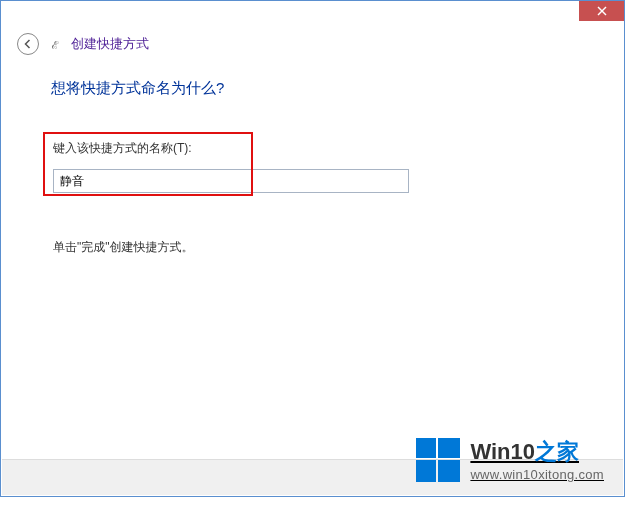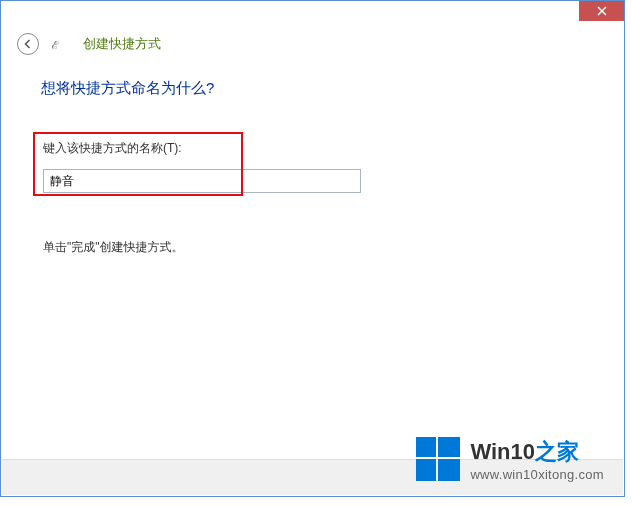--- a/index.html
+++ b/index.html
@@ -67,25 +67,24 @@
       width: 16px;
       height: 16px;
       display: flex;
       align-items: center;
       justify-content: center;
       font-size: 11px;
       color: #666;
     }
     .header-title {
       font-size: 13px;
-      color: #4d7c0f;
-      margin-left: 12px;
+      color: #4c1d95;
     }
     .content {
-      padding: 12px 30px 0 32px;
+      padding: 12px 30px 0 42px;
     }
     .heading {
       color: #003399;
       font-size: 15px;
       margin-bottom: 34px;
       padding-left: 8px;
     }
     .field-group {
       position: relative;
       padding: 8px 10px 12px 10px;
@@ -100,21 +99,21 @@
       border: 2px solid #e01010;
       pointer-events: none;
     }
     .field-label {
       font-size: 12px;
       color: #333;
       margin-bottom: 12px;
       display: block;
     }
     .text-input {
-      width: 318px;
+      width: 356px;
       height: 24px;
       border: 1px solid #a8b4c4;
       padding: 2px 6px;
       font-size: 12px;
       font-family: inherit;
       outline: none;
     }
     .hint-text {
       font-size: 12px;
       color: #333;
@@ -128,22 +127,23 @@
       right: 1px;
       height: 36px;
       background: #f0f0f0;
       border-top: 1px solid #ddd;
     }
     .watermark {
       position: absolute;
       right: 20px;
       bottom: 14px;
       display: flex;
-      align-items: flex-start;
+      align-items: flex-end;
       gap: 10px;
+      text-decoration: underline;
     }
     .win-logo {
       width: 44px;
       height: 44px;
       display: grid;
       grid-template-columns: 20px 22px;
       grid-template-rows: 20px 22px;
       gap: 2px;
     }
     .win-logo span {

